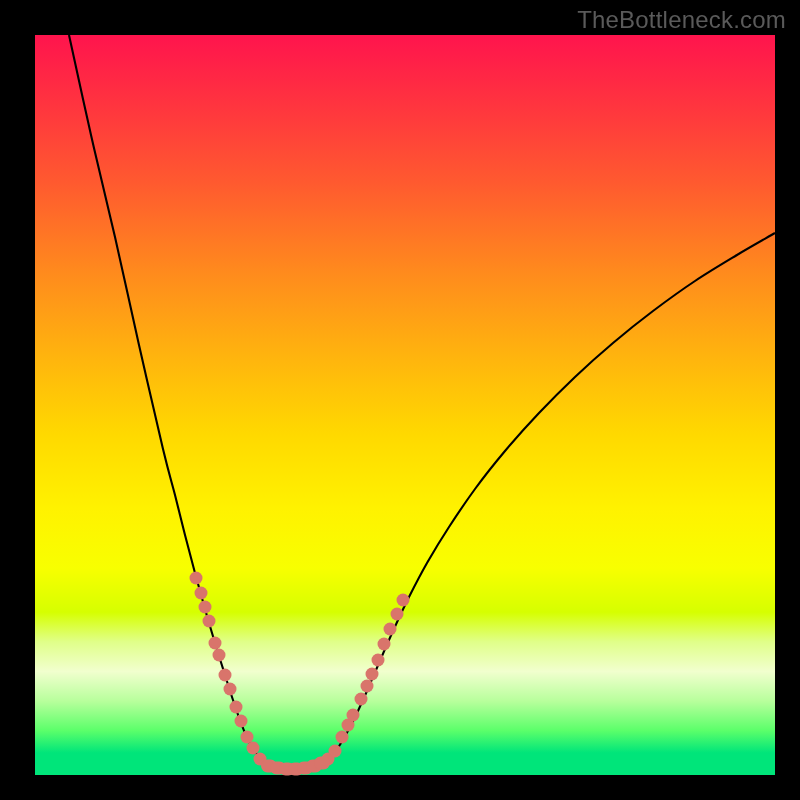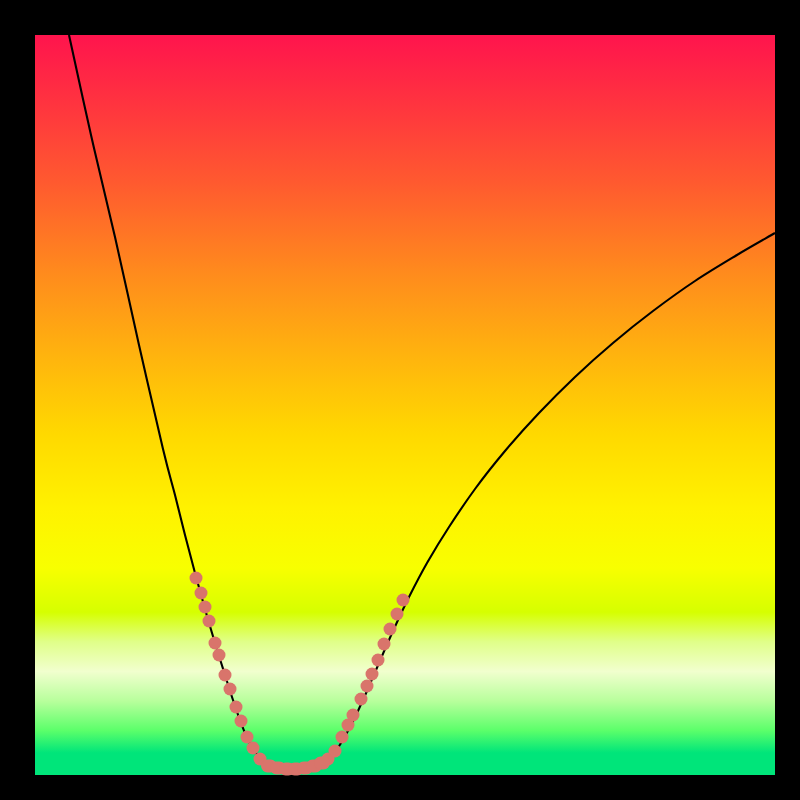--- a/index.html
+++ b/index.html
@@ -111,13 +111,14 @@
           <rect x="235" y="726.5" width="16" height="13" rx="6.5" class="marker-pill"></rect>
           <rect x="244" y="727.5" width="16" height="13" rx="6.5" class="marker-pill"></rect>
           <rect x="253" y="727.5" width="16" height="13" rx="6.5" class="marker-pill"></rect>
           <rect x="262" y="726.5" width="16" height="13" rx="6.5" class="marker-pill"></rect>
           <rect x="271" y="724.5" width="16" height="13" rx="6.5" class="marker-pill"></rect>
           <rect x="279" y="721.5" width="16" height="13" rx="6.5" class="marker-pill"></rect>
         </g>
     </svg>
   </div>
 
+  <div class="watermark">TheBottleneck.com</div>
 </div>
 
 </body></html>

